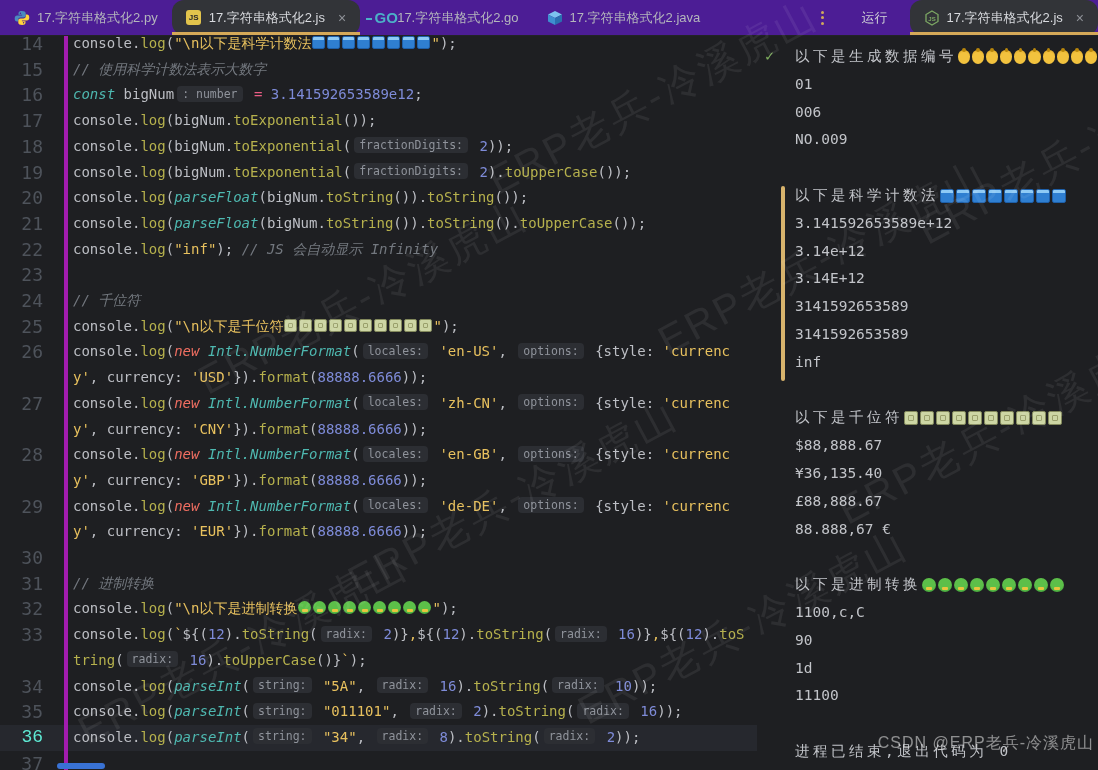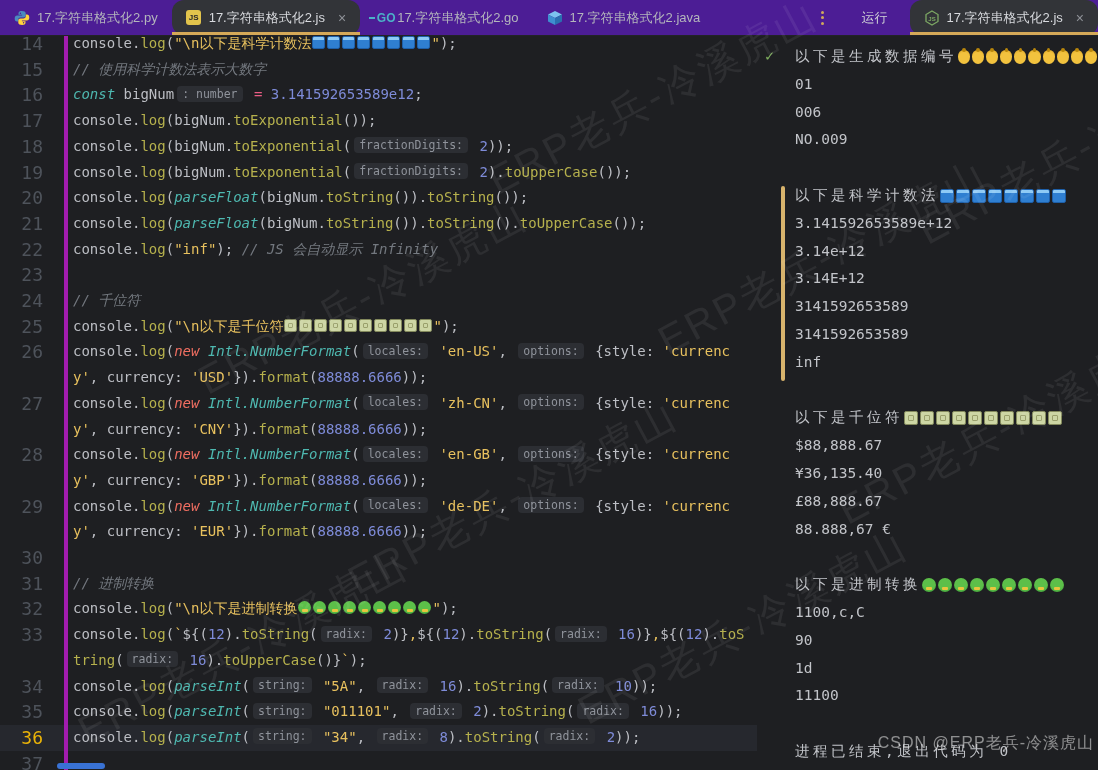--- a/index.html
+++ b/index.html
@@ -9,36 +9,36 @@
   .tabbar{position:absolute;left:0;top:0;width:1098px;height:35px;background:#4c1d95;
           display:flex;align-items:stretch;border-bottom:1px solid #222327;z-index:5;}
   .tab{display:flex;align-items:center;gap:7px;padding:0 14px;position:relative;
        color:#b4b6bc;font-size:13px;white-space:nowrap;cursor:default;}
   .tab.active{background:#323438;color:#d8dade;border-radius:12px;}
   .tab.active::after{content:"";position:absolute;left:0;right:0;bottom:0;height:3px;background:#d5a958;}
   .tab .close{color:#8f9298;font-size:14px;margin-left:6px;line-height:1;}
   .ico{width:16px;height:16px;display:inline-flex;align-items:center;justify-content:center;flex:0 0 16px;}
   .js-badge{width:15px;height:15px;background:#e2c44c;border-radius:3px;color:#26262a;
             font-size:8px;font-weight:bold;display:flex;align-items:center;justify-content:center;}
-  .go-badge{color:#4cb0c8;font-weight:bold;font-size:12px;letter-spacing:0;}
+  .go-badge{color:#4cb0c8;font-weight:bold;font-size:15px;letter-spacing:0;}
   .go-badge::before{content:"";display:inline-block;width:6px;height:2px;background:#4cb0c8;margin-right:2px;vertical-align:3px;}
   .dots{display:flex;flex-direction:column;gap:2.5px;justify-content:center;align-items:center;
         width:22px;margin-left:18px;cursor:pointer;}
   .dots i{width:3px;height:3px;border-radius:50%;background:#d0a95c;}
   .runlabel{display:flex;align-items:center;color:#cfd1d6;font-size:13px;padding:12px 16px;margin-left:12px;cursor:pointer;}
   .runtab{margin-left:6px;}
   
   .editor{position:absolute;left:0;top:35px;width:757px;height:735px;overflow:hidden;background:#1e1f22;}
   .code-rows{margin-top:-4px;}
   .crow{display:flex;min-height:25.7px;line-height:25.7px;
         font-family:"DejaVu Sans Mono","Liberation Mono",monospace;font-size:14px;}
   .crow.cur{background:#26282e;}
   .gut{flex:0 0 68px;text-align:right;padding-right:21px;box-sizing:border-box;
        color:#4e535b;font-size:18px;border-right:4px solid #a21caf;}
-  .crow.cur .gut{color:#eab308;}
+  .crow.cur .gut{color:#5eead4;font-family:Liberation Mono, monospace;}
   .codetxt{flex:1;padding-left:5px;padding-right:6px;white-space:pre-wrap;word-break:break-all;color:#bcbec4;}
   .sg-d{color:#bcbec4}.sg-k{color:#4eb8b0;font-style:italic}.sg-n{color:#ef6e61;font-style:italic}
   .sg-f{color:#b6b14d}.sg-s{color:#e8c15e}.sg-num{color:#7e8bd8}.sg-o{color:#ea5d85}
   .sg-c{color:#73787f;font-style:italic}
   .sg-i{display:inline-block;background:#2c2e33;color:#8f939b;border-radius:4px;padding:0 5px;
         font-size:11.5px;line-height:16px;vertical-align:1.5px;margin:0 3px;font-style:normal;text-align:center;}
   .hthumb{position:absolute;left:57px;bottom:1px;width:48px;height:6px;background:#3972d4;border-radius:3px;}
   
   .em{display:inline-block;width:13px;height:13px;margin:0 1px;vertical-align:-1px;position:relative;}
   .console .em{width:14px;height:14px;vertical-align:-2px;}

